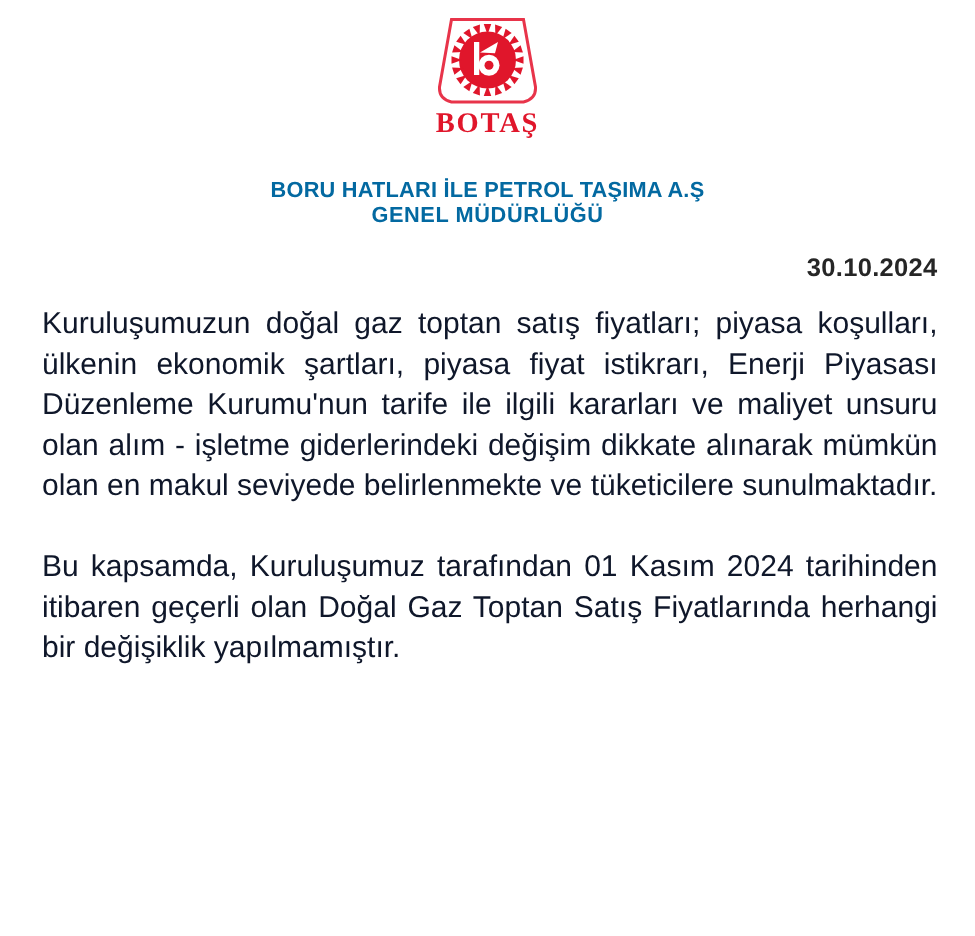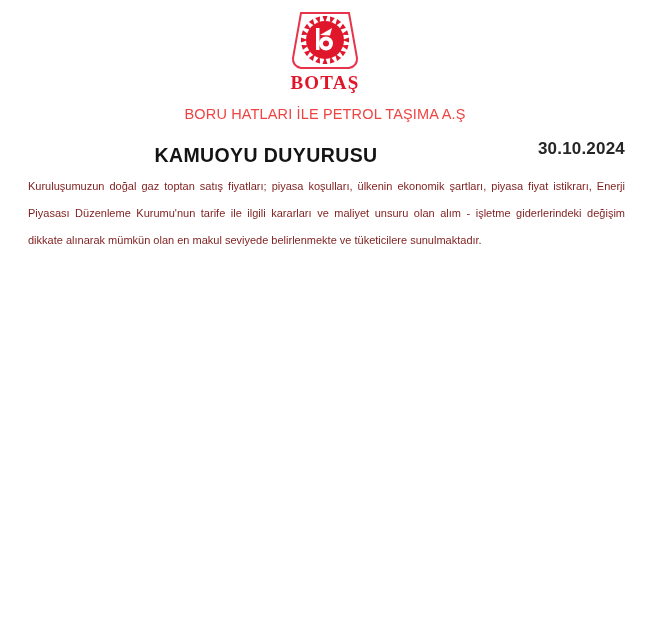--- a/index.html
+++ b/index.html
@@ -42,26 +42,26 @@
     font-family: "Liberation Serif", serif;
     font-weight: bold;
     font-size: 19px;
     letter-spacing: 1.2px;
     color: #e0162b;
     line-height: 1;
     margin-top: 1px;
   }
 
   .org-lines {
-    margin-top: 14px;
+    margin-top: 27px;
     font-family: "Liberation Sans", sans-serif;
-    font-weight: normal;
+    font-weight: bold;
     font-size: 14.5px;
     letter-spacing: 0.15px;
-    color: #ef4444;
+    color: #0369a1;
     line-height: 17px;
   }
   .org-line-2 { letter-spacing: 0.4px; }
 
   
   .title-row {
     position: relative;
     height: 34px;
     margin-top: 16px;
   }
@@ -83,24 +83,24 @@
     top: 0;
     font-weight: bold;
     font-size: 17px;
     letter-spacing: 0.2px;
     color: #262626;
   }
 
   
   .body-text {
     margin: 0 25px 0 28px;
-    font-size: 11px;
+    font-size: 20px;
     line-height: 27px;
     text-align: justify;
-    color: #7f1d1d;
+    color: #0f172a;
   }
   .body-text p {
     margin: 0 0 27px 0;
   }
   .body-text p:last-child {
     margin-bottom: 0;
   }
   .para-close {
     text-align: left;
   }
@@ -149,25 +149,26 @@
         <circle cx="2" cy="7" r="14" fill="#ffffff"></circle>
         <circle cx="2" cy="7" r="6" fill="#e0162b"></circle>
         <path d="M-10 -10 L14 -24 L10 -9 Z" fill="#ffffff"></path>
       </g>
     </svg>
 
     <div class="wordmark">BOTAŞ</div>
 
     <div class="org-lines">
       <div class="org-line-1">BORU HATLARI İLE PETROL TAŞIMA A.Ş</div>
+      <div class="org-line-2">GENEL MÜDÜRLÜĞÜ</div>
     </div>
   </div>
 
   <div class="title-row">
-    <div class="doc-title">KAMUOYU DUYURUSU</div>
     <div class="doc-date">30.10.2024</div>
   </div>
 
   <div class="body-text">
     <p>Kuruluşumuzun doğal gaz toptan satış fiyatları; piyasa koşulları, ülkenin ekonomik şartları, piyasa fiyat istikrarı, Enerji Piyasası Düzenleme Kurumu'nun tarife ile ilgili kararları ve maliyet unsuru olan alım - işletme giderlerindeki değişim dikkate alınarak mümkün olan en makul seviyede belirlenmekte ve tüketicilere sunulmaktadır.</p>
+    <p>Bu kapsamda, Kuruluşumuz tarafından 01 Kasım 2024 tarihinden itibaren geçerli olan Doğal Gaz Toptan Satış Fiyatlarında herhangi bir değişiklik yapılmamıştır.</p>
   </div>
 
 </div>
 
 </body></html>

